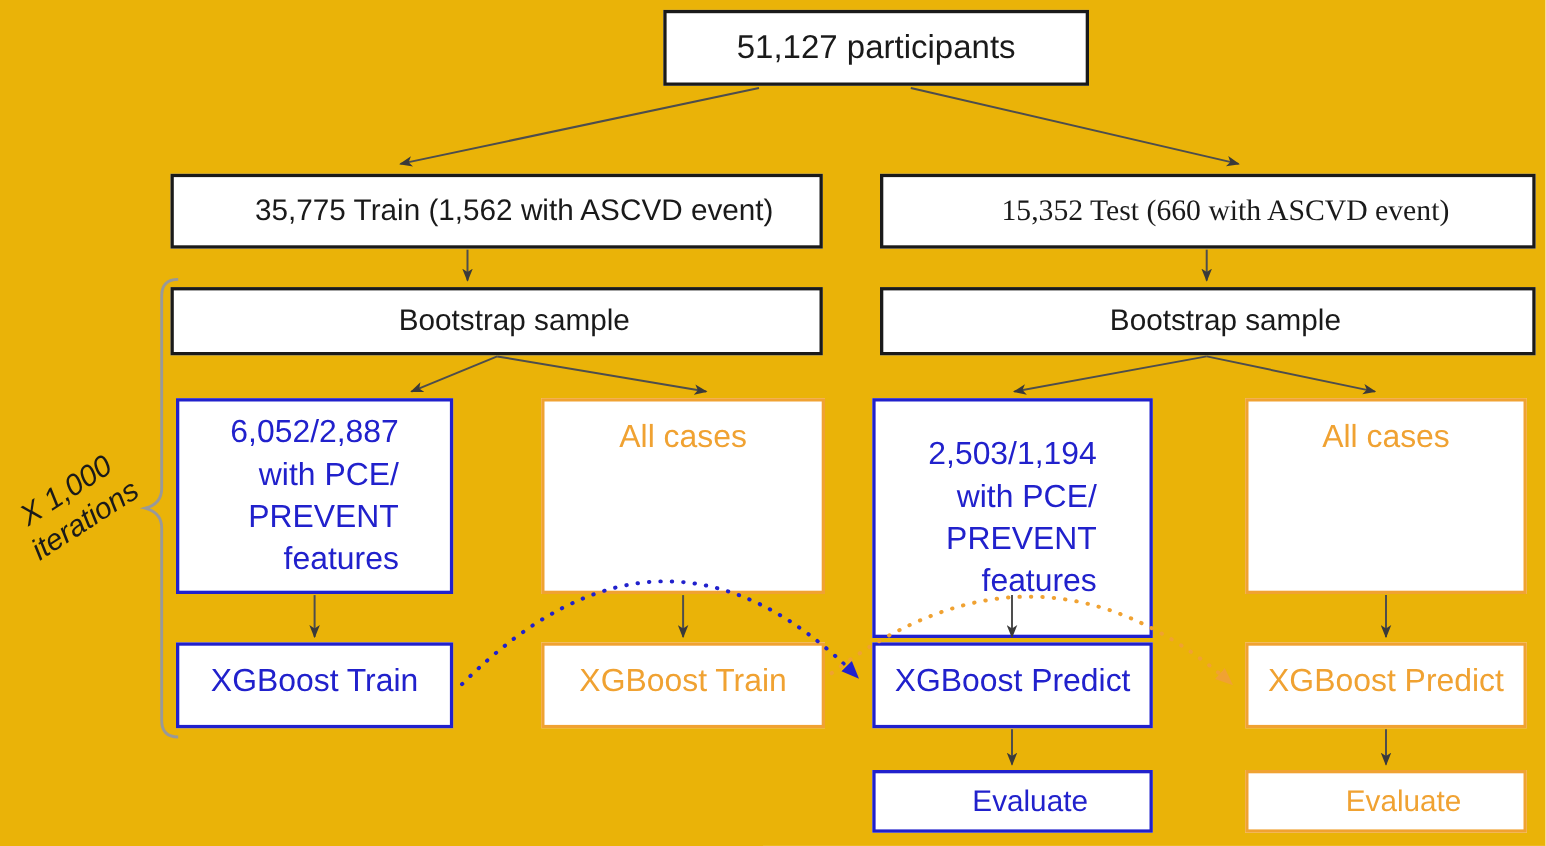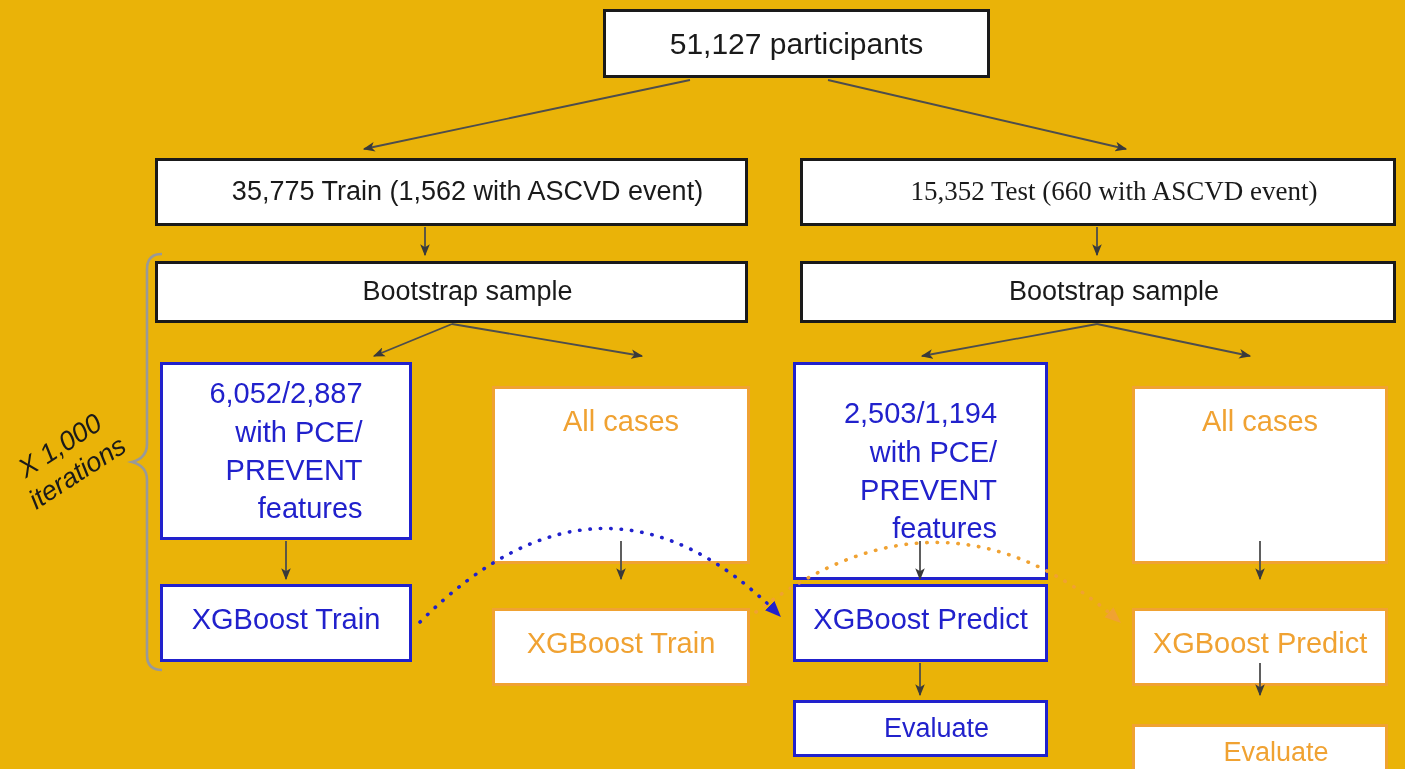--- a/index.html
+++ b/index.html
@@ -23,21 +23,21 @@
     box-sizing:border-box;
     background:#fff;
     display:flex;
     align-items:center;
     justify-content:center;
     text-align:center;
     line-height:1.25;
   }
   .black{border:3px solid var(--border);color:#1a1a1a;}
   .blue{border:3px solid var(--blue);color:var(--blue);}
-  .orange{border:3px solid var(--orange);color:var(--orange);margin-top:24px;}
+  .orange{border:3px solid var(--orange);color:var(--orange);}
   .top-align{align-items:flex-start;padding-top:13px;}
   .pre{white-space:pre-line;}
   .fs30{font-size:30px;}
   .fs29{font-size:29px;line-height:1.32;text-align:right;}
   .fs27{font-size:27px;padding-left:32px;}
   #arrow-layer{
     position:absolute;left:0;top:0;width:1405px;height:769px;
     pointer-events:none;
   }
   #iter-label{

